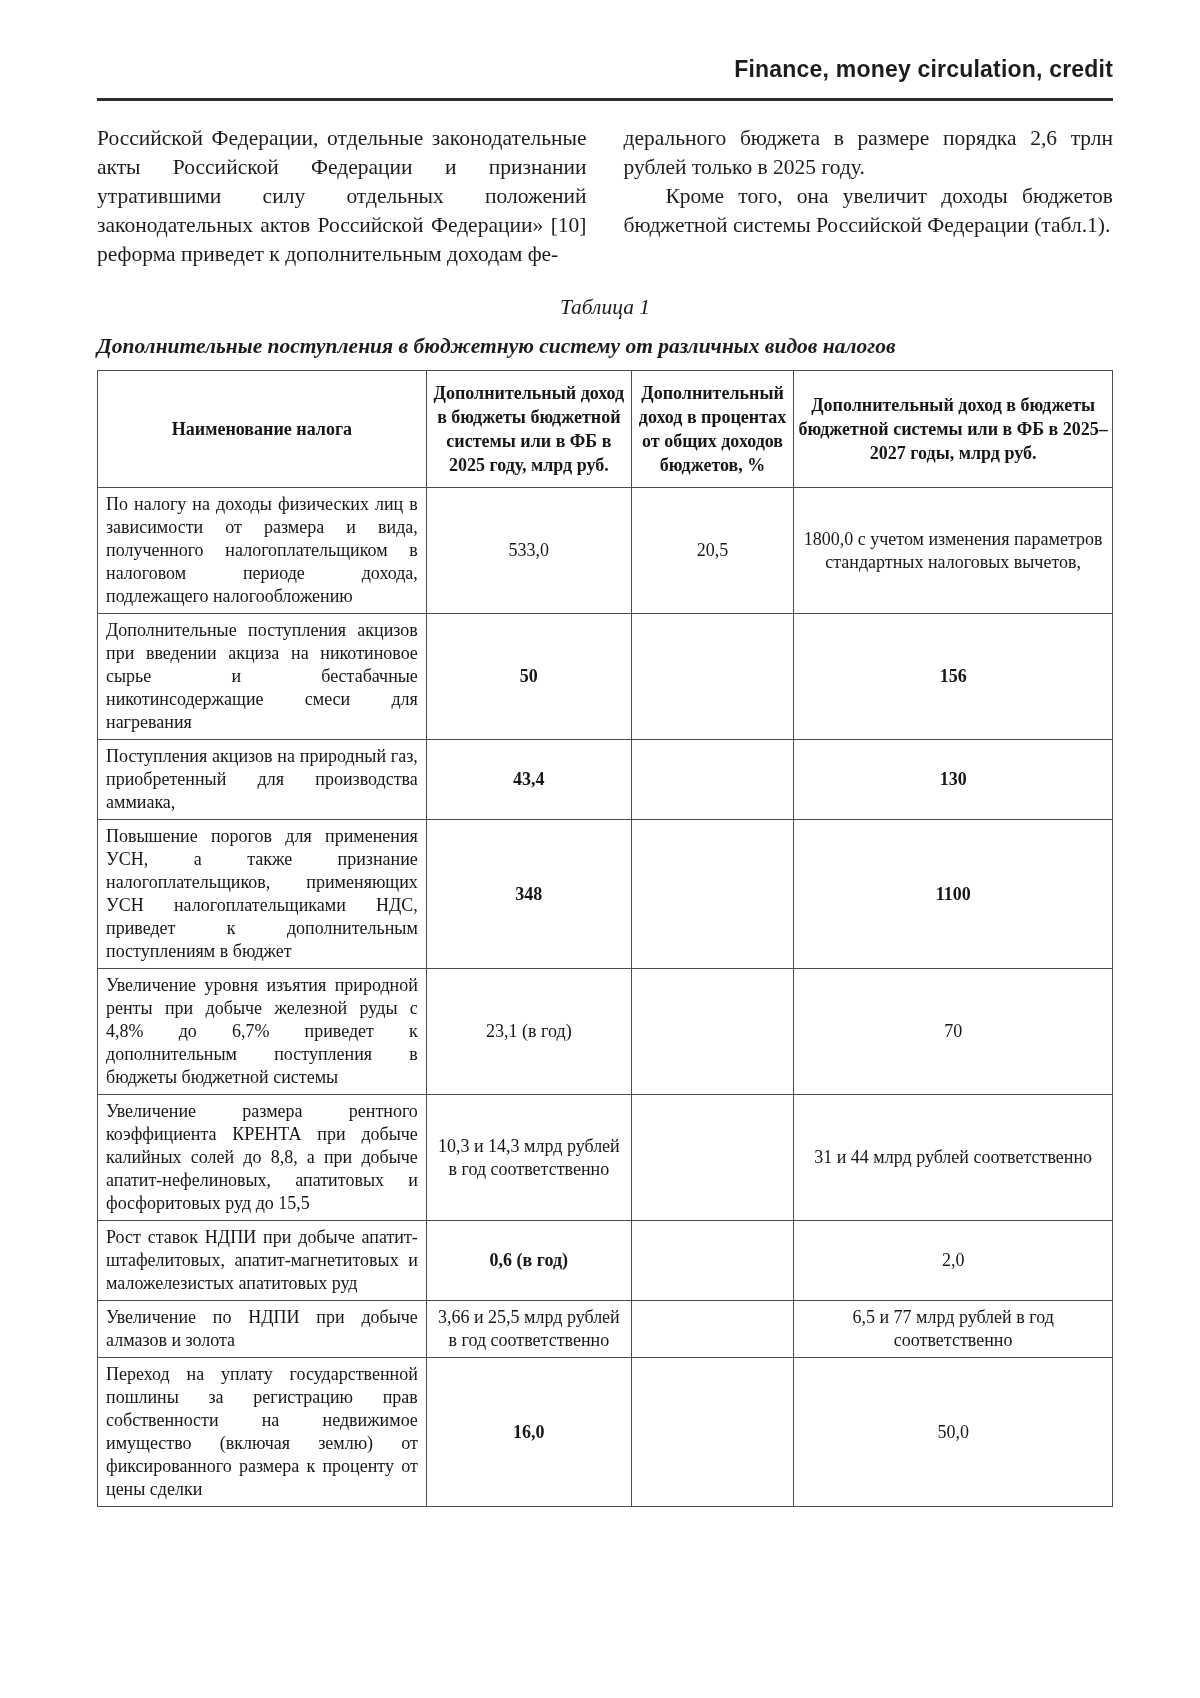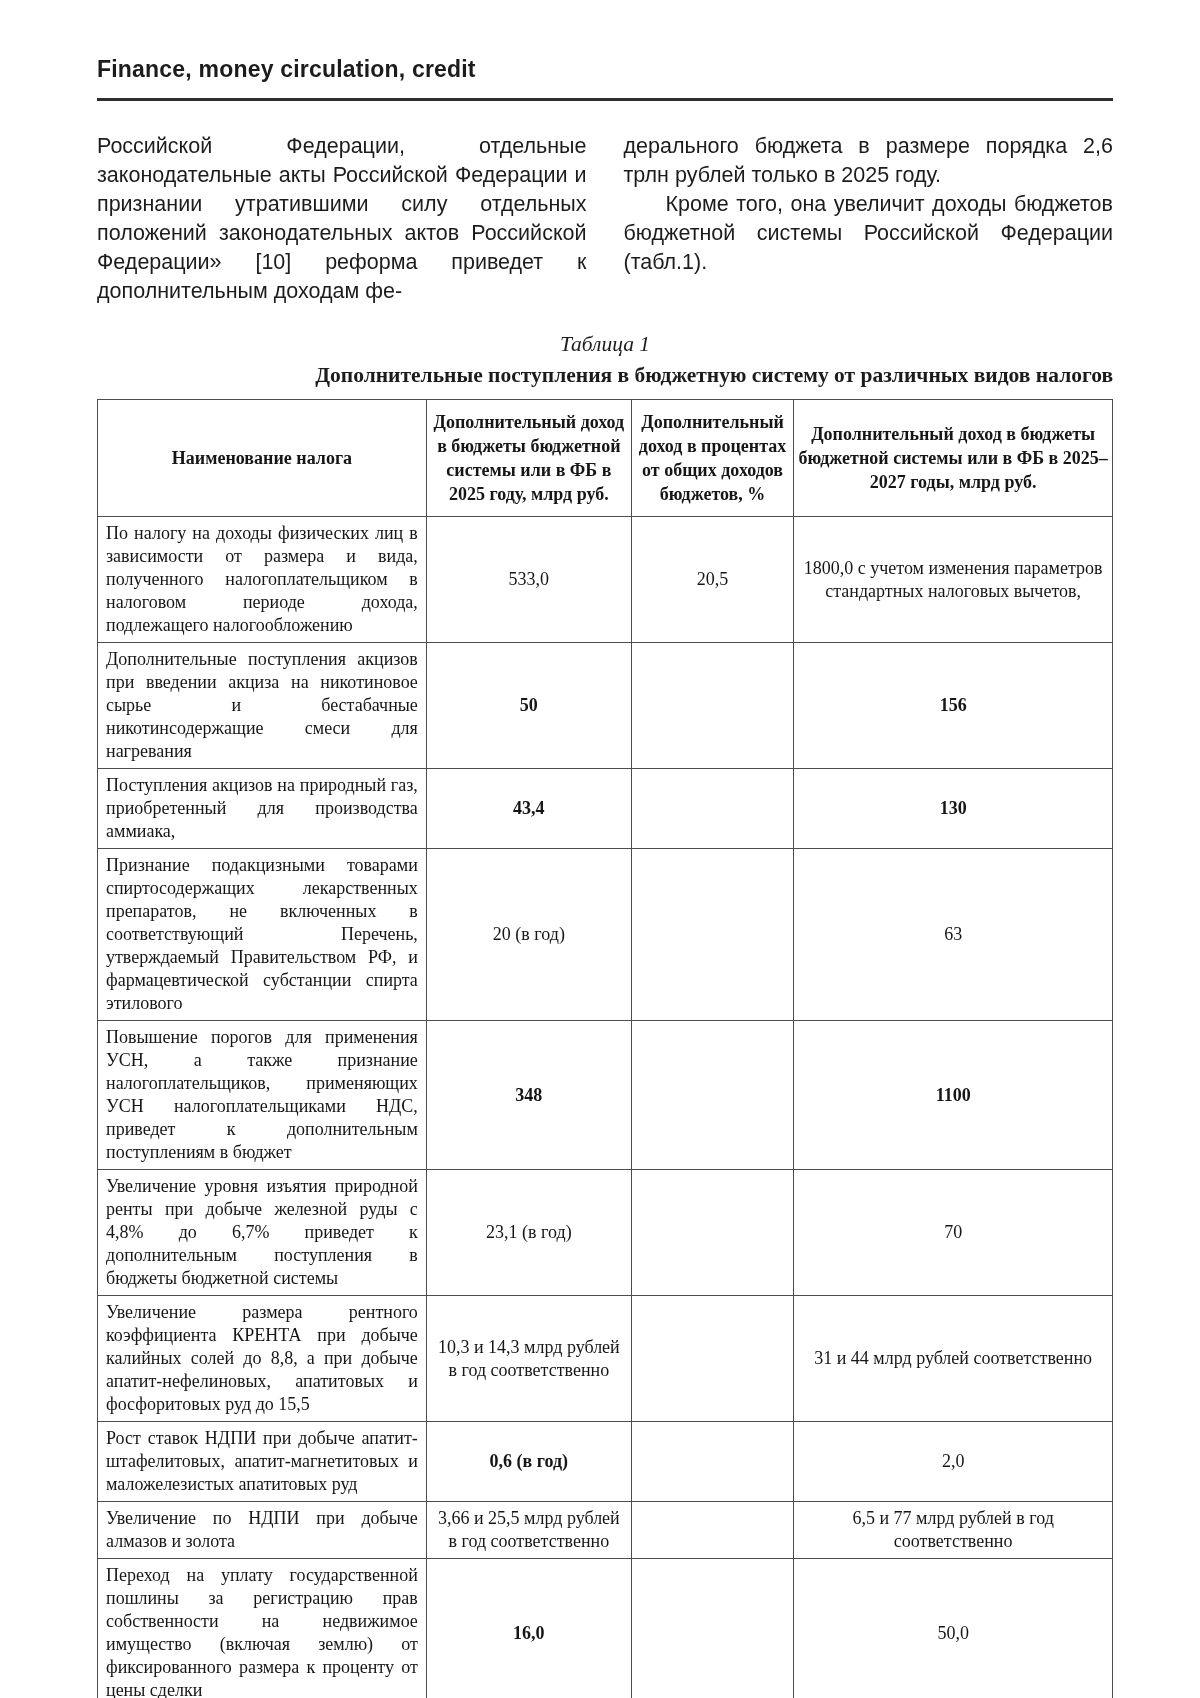--- a/index.html
+++ b/index.html
@@ -11,50 +11,52 @@
     background: #ffffff;
     color: #1c1c1c;
     display: flex;
     flex-direction: column;
     padding: 56px 87px 0 97px;
   }
   .running-head {
     font-family: "Liberation Sans", "DejaVu Sans", sans-serif;
     font-weight: bold;
     font-size: 23px;
+    text-align: right;
     letter-spacing: 0.2px;
     padding-bottom: 15px;
     border-bottom: 3px solid #2e2e2e;
   }
   .intro {
     display: flex;
     gap: 37px;
-    margin-top: 31px;
-    font-family: Liberation Sans, sans-serif;
+    margin-top: 23px;
+    font-family: Liberation Serif, serif;
     font-size: 21.5px;
     line-height: 29px;
     text-align: justify;
   }
   .intro-col { flex: 1 1 0; }
   .intro-col p { margin: 0; }
   .intro-col p.indent { text-indent: 42px; }
   .table-caption {
     margin-top: 26px;
     font-family: "Liberation Serif", "DejaVu Serif", serif;
     font-style: italic;
     font-size: 21.5px;
     text-align: center;
   }
   .table-title {
-    margin-top: 3px;
+    margin-top: 11px;
     font-family: "Liberation Serif", "DejaVu Serif", serif;
     font-weight: bold;
     font-size: 21.5px;
     line-height: 30px;
-    text-align: right;
+    text-align: left;
+    font-style: italic;
   }
   table.tax {
     width: 100%;
     border-collapse: collapse;
     margin-top: 9px;
     font-family: "Liberation Serif", "DejaVu Serif", serif;
     font-size: 18px;
     line-height: 23px;
     color: #161616;
   }
@@ -125,26 +127,20 @@
       <td class="val"></td>
       <td class="val b">156</td>
     </tr>
     <tr>
       <td class="name">Поступления акцизов на природный газ, приобретенный для производства аммиака,</td>
       <td class="val b">43,4</td>
       <td class="val"></td>
       <td class="val b">130</td>
     </tr>
     <tr>
-      <td class="name">Признание подакцизными товарами спиртосодержащих лекарственных препаратов, не включенных в соответствующий Перечень, утверждаемый Правительством РФ, и фармацевтической субстанции спирта этилового</td>
-      <td class="val">20 (в год)</td>
-      <td class="val"></td>
-      <td class="val">63</td>
-    </tr>
-    <tr>
       <td class="name">Повышение порогов для применения УСН, а также признание налогоплательщиков, применяющих УСН налогоплательщиками НДС, приведет к дополнительным поступлениям в бюджет</td>
       <td class="val b">348</td>
       <td class="val"></td>
       <td class="val b">1100</td>
     </tr>
     <tr>
       <td class="name">Увеличение уровня изъятия природной ренты при добыче железной руды с 4,8% до 6,7% приведет к дополнительным поступления в бюджеты бюджетной системы</td>
       <td class="val">23,1 (в год)</td>
       <td class="val"></td>
       <td class="val">70</td>

